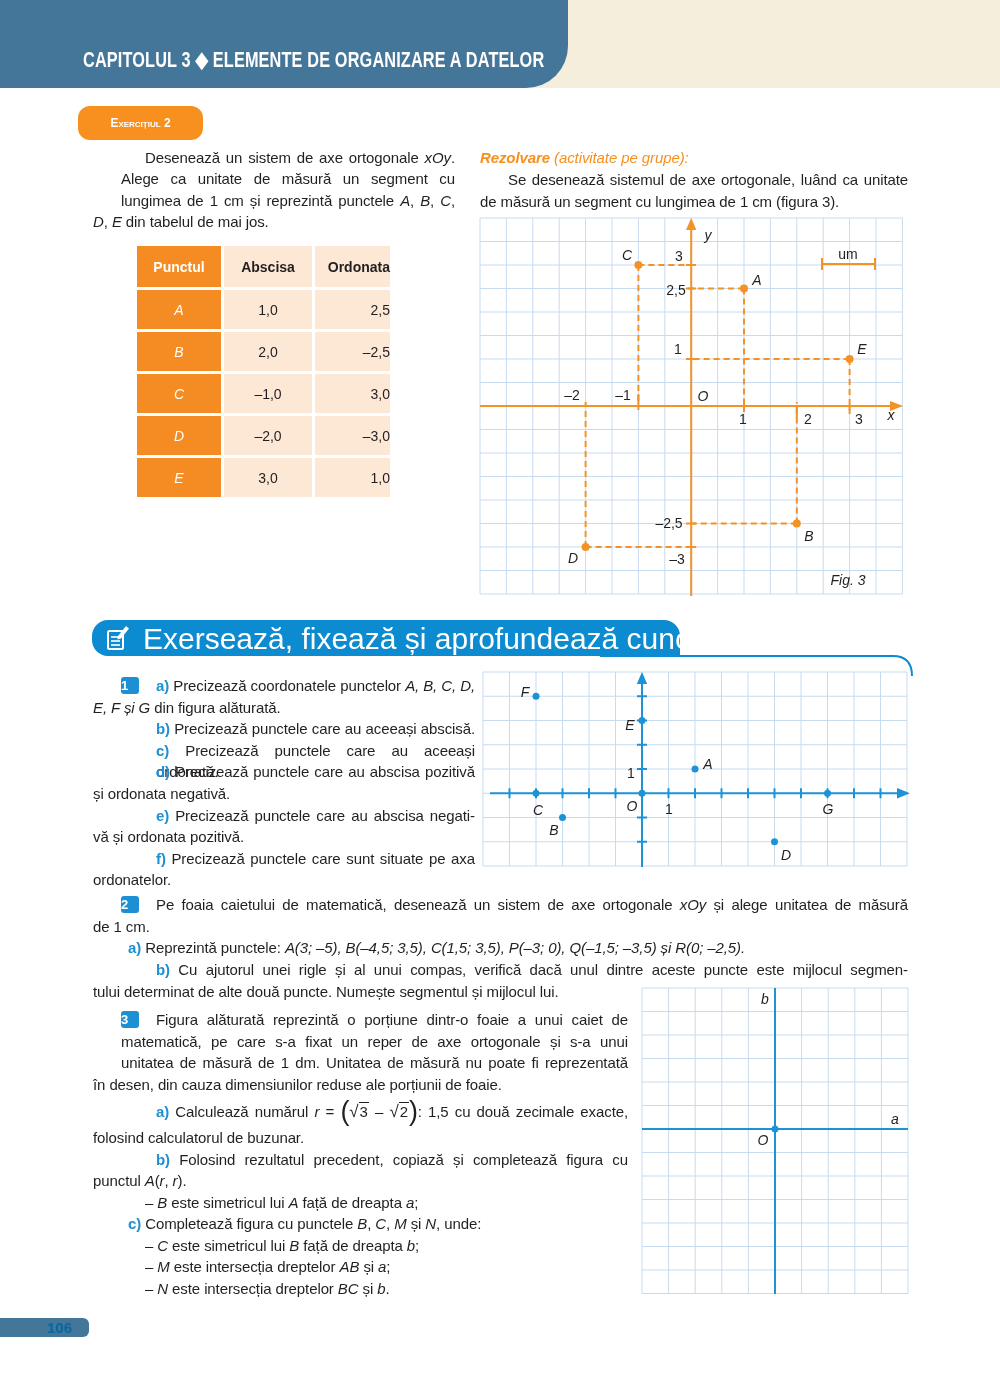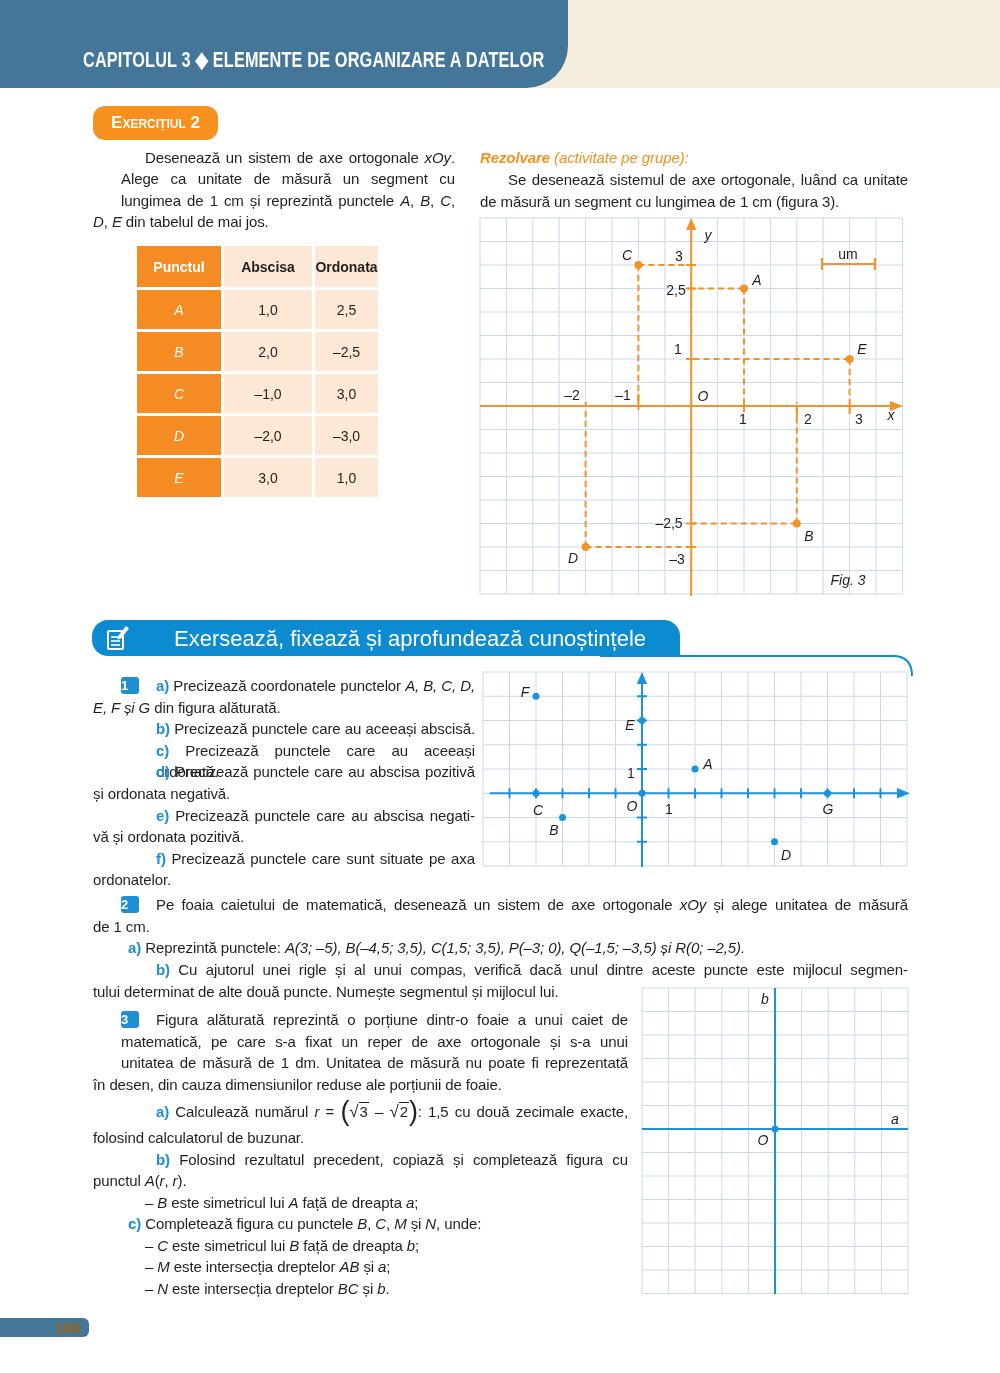--- a/index.html
+++ b/index.html
@@ -5,22 +5,22 @@
   html,body{margin:0;padding:0;}
   body{width:1000px;height:1373px;position:relative;overflow:hidden;background:#ffffff;
        font-family:"Liberation Sans",sans-serif;color:#231f20;}
   .abs{position:absolute;}
   
   .hdr-beige{left:0;top:0;width:1000px;height:88px;background:#f5eedc;}
   .hdr-blue{left:0;top:0;width:568px;height:88px;background:#44769a;border-bottom-right-radius:42px;}
   .hdr-title{left:83px;top:47px;font-size:22px;font-weight:bold;color:#fff;white-space:nowrap;
              transform:scaleX(0.74);transform-origin:left top;letter-spacing:0.2px;}
   
-  .ex-badge{left:93px;top:106px;width:125px;height:34px;background:#f7901e;border-radius:12px;
-            color:#fff;font-weight:bold;font-size:17px;font-variant:small-caps;line-height:34px;text-align:center;}
+  .ex-badge{left:78px;top:106px;width:125px;height:34px;background:#f7901e;border-radius:12px;
+            color:#fff;font-weight:bold;font-size:12px;font-variant:small-caps;line-height:34px;text-align:center;}
   
   .blk{font-size:15px;letter-spacing:-0.1px;}
   .ln{white-space:normal;overflow:visible;}
   .ln.j{text-align:justify;text-align-last:justify;margin-left:28px;}
   .ln.ind1{padding-left:35px;}
   .ln.ind0{padding-left:24px;}
   .ln.ind2{padding-left:52px;}
   .ln.tall{height:32px !important;line-height:32px !important;}
   .it{font-style:italic;}
   .lbl{color:#1d8fd3;font-weight:bold;}
@@ -33,45 +33,45 @@
   
   .stmt{left:93px;top:147px;width:362px;line-height:21.3px;}
   .stmt .ln{height:21.3px;}
   
   .pts-table{left:134px;top:243px;border-collapse:separate;border-spacing:3px;font-size:14px;}
   .pts-table td,.pts-table th{background:#fde8d5;text-align:center;padding:0;}
   .pts-table th{height:41px;font-weight:bold;}
   .pts-table td{height:39px;}
   .pts-table .c0{width:84px;background:#f58c23;color:#fff;}
   .pts-table .c1{width:88px;}
-  .pts-table .c2{width:63px;}
+  .pts-table .c2{width:75px;text-align:right;}
   .pts-table td.c0{font-style:italic;}
   
   .sol{left:480px;top:147px;width:428px;line-height:22px;}
   .sol .ln{height:22px;}
   .sol-title{color:#f7901e;font-style:italic;}
   .sol-title b{font-weight:bold;}
   
   svg.fig{position:absolute;overflow:visible;}
   svg.fig text{font-family:"Liberation Sans",sans-serif;font-size:14px;fill:#231f20;}
   svg.fig text.i{font-style:italic;}
   
   .prac-bar{left:92px;top:620px;width:588px;height:36px;background:#0c8bd0;border-radius:16px 16px 0 16px;}
-  .prac-title{left:143px;top:625px;font-size:22px;color:#fff;white-space:nowrap;line-height:28px;margin-left:31px;}
+  .prac-title{left:143px;top:625px;font-size:30px;color:#fff;white-space:nowrap;line-height:28px;}
   .prac-icon{left:106px;top:624px;}
   
   .ex1{left:93px;top:675px;width:382px;line-height:21.6px;}
   .ex1 .ln{height:21.6px;}
   .ex2{left:93px;top:894px;width:815px;line-height:21.7px;}
   .ex2 .ln{height:21.7px;}
   .ex3{left:93px;top:1009px;width:535px;line-height:21.5px;}
   .ex3 .ln{height:21.5px;}
   
   .pg{left:0;top:1318px;width:89px;height:19px;background:#44769a;border-radius:0 6px 6px 0;}
-  .pg-num{left:48px;top:1318px;width:32px;height:19px;line-height:19px;color:#a16207;font-weight:bold;font-size:15px;text-align:right;}
+  .pg-num{left:40px;top:1318px;width:32px;height:19px;line-height:19px;color:#0369a1;font-weight:bold;font-size:15px;text-align:right;}
 </style>
 </head>
 <body>
 
 <div class="abs hdr-beige"></div>
 <div class="abs hdr-blue"></div>
 <div class="abs hdr-title">CAPITOLUL 3 ◆ ELEMENTE DE ORGANIZARE A DATELOR</div>
 
 <div class="abs ex-badge">Exercițiul 2</div>
 

